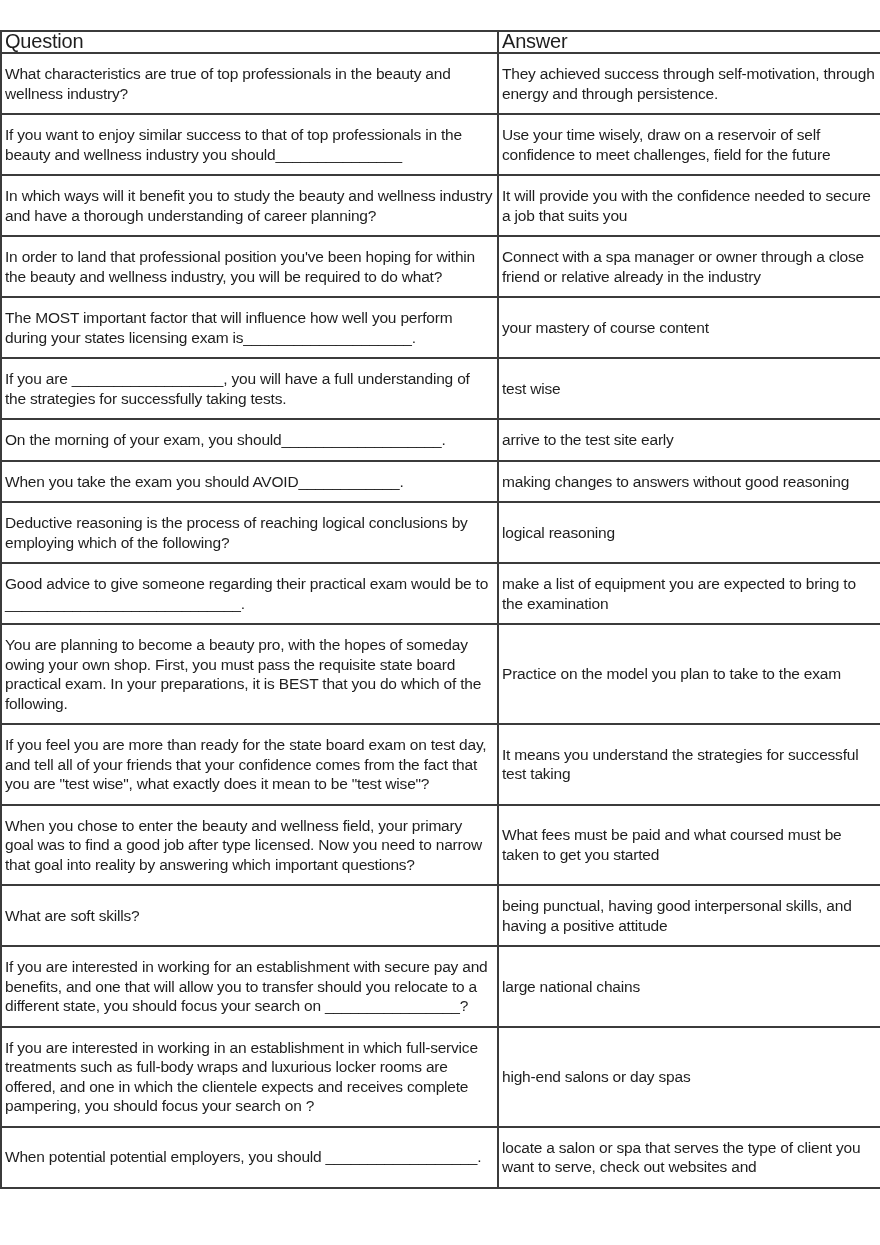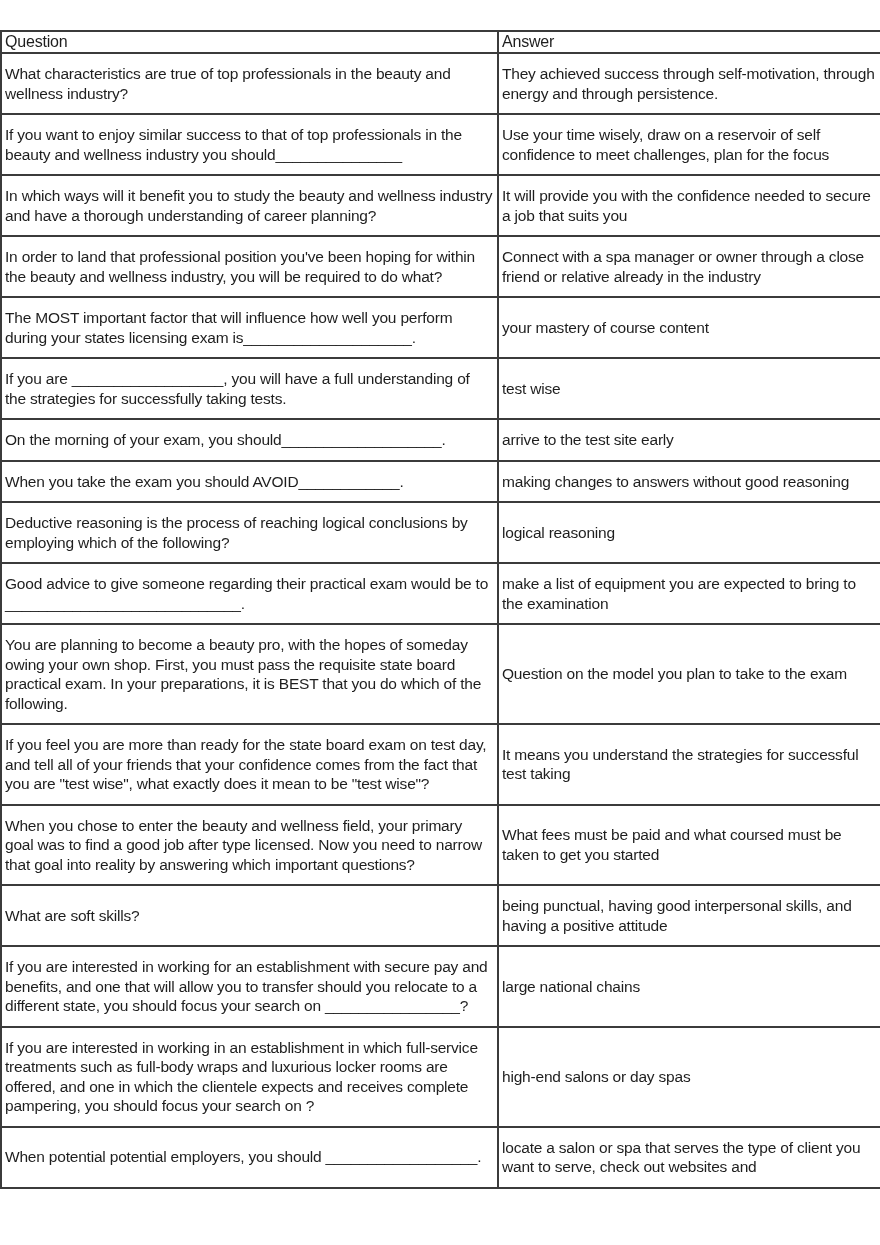--- a/index.html
+++ b/index.html
@@ -46,21 +46,21 @@
     border: 2px solid #3b3b3b;
     padding: 10px 3px;
     text-align: left;
     vertical-align: middle;
     font-weight: normal;
     word-wrap: break-word;
     overflow-wrap: break-word;
   }
   table.qa-table th {
     height: 20px;
-    font-size: 16px;
+    font-size: 20px;
     padding: 0 3px;
     border-radius: 10px;
   }
 </style>
 </head>
 <body>
 
 <div class="page">
 
 
@@ -75,21 +75,21 @@
         <th>Answer</th>
       </tr>
     </thead>
     <tbody>
         <tr>
           <td>What characteristics are true of top professionals in the beauty and wellness industry?</td>
           <td>They achieved success through self-motivation, through energy and through persistence.</td>
         </tr>
         <tr>
           <td>If you want to enjoy similar success to that of top professionals in the beauty and wellness industry you should_______________</td>
-          <td>Use your time wisely, draw on a reservoir of self confidence to meet challenges, plan for the focus</td>
+          <td>Use your time wisely, draw on a reservoir of self confidence to meet challenges, field for the future</td>
         </tr>
         <tr>
           <td>In which ways will it benefit you to study the beauty and wellness industry and have a thorough understanding of career planning?</td>
           <td>It will provide you with the confidence needed to secure a job that suits you</td>
         </tr>
         <tr>
           <td>In order to land that professional position you've been hoping for within the beauty and wellness industry, you will be required to do what?</td>
           <td>Connect with a spa manager or owner through a close friend or relative already in the industry</td>
         </tr>
         <tr>
@@ -111,21 +111,21 @@
         <tr>
           <td>Deductive reasoning is the process of reaching logical conclusions by employing which of the following?</td>
           <td>logical reasoning</td>
         </tr>
         <tr>
           <td>Good advice to give someone regarding their practical exam would be to ____________________________.</td>
           <td>make a list of equipment you are expected to bring to the examination</td>
         </tr>
         <tr>
           <td>You are planning to become a beauty pro, with the hopes of someday owing your own shop. First, you must pass the requisite state board practical exam. In your preparations, it is BEST that you do which of the following.</td>
-          <td>Question on the model you plan to take to the exam</td>
+          <td>Practice on the model you plan to take to the exam</td>
         </tr>
         <tr>
           <td>If you feel you are more than ready for the state board exam on test day, and tell all of your friends that your confidence comes from the fact that you are "test wise", what exactly does it mean to be "test wise"?</td>
           <td>It means you understand the strategies for successful test taking</td>
         </tr>
         <tr>
           <td>When you chose to enter the beauty and wellness field, your primary goal was to find a good job after type licensed. Now you need to narrow that goal into reality by answering which important questions?</td>
           <td>What fees must be paid and what coursed must be taken to get you started</td>
         </tr>
         <tr>

